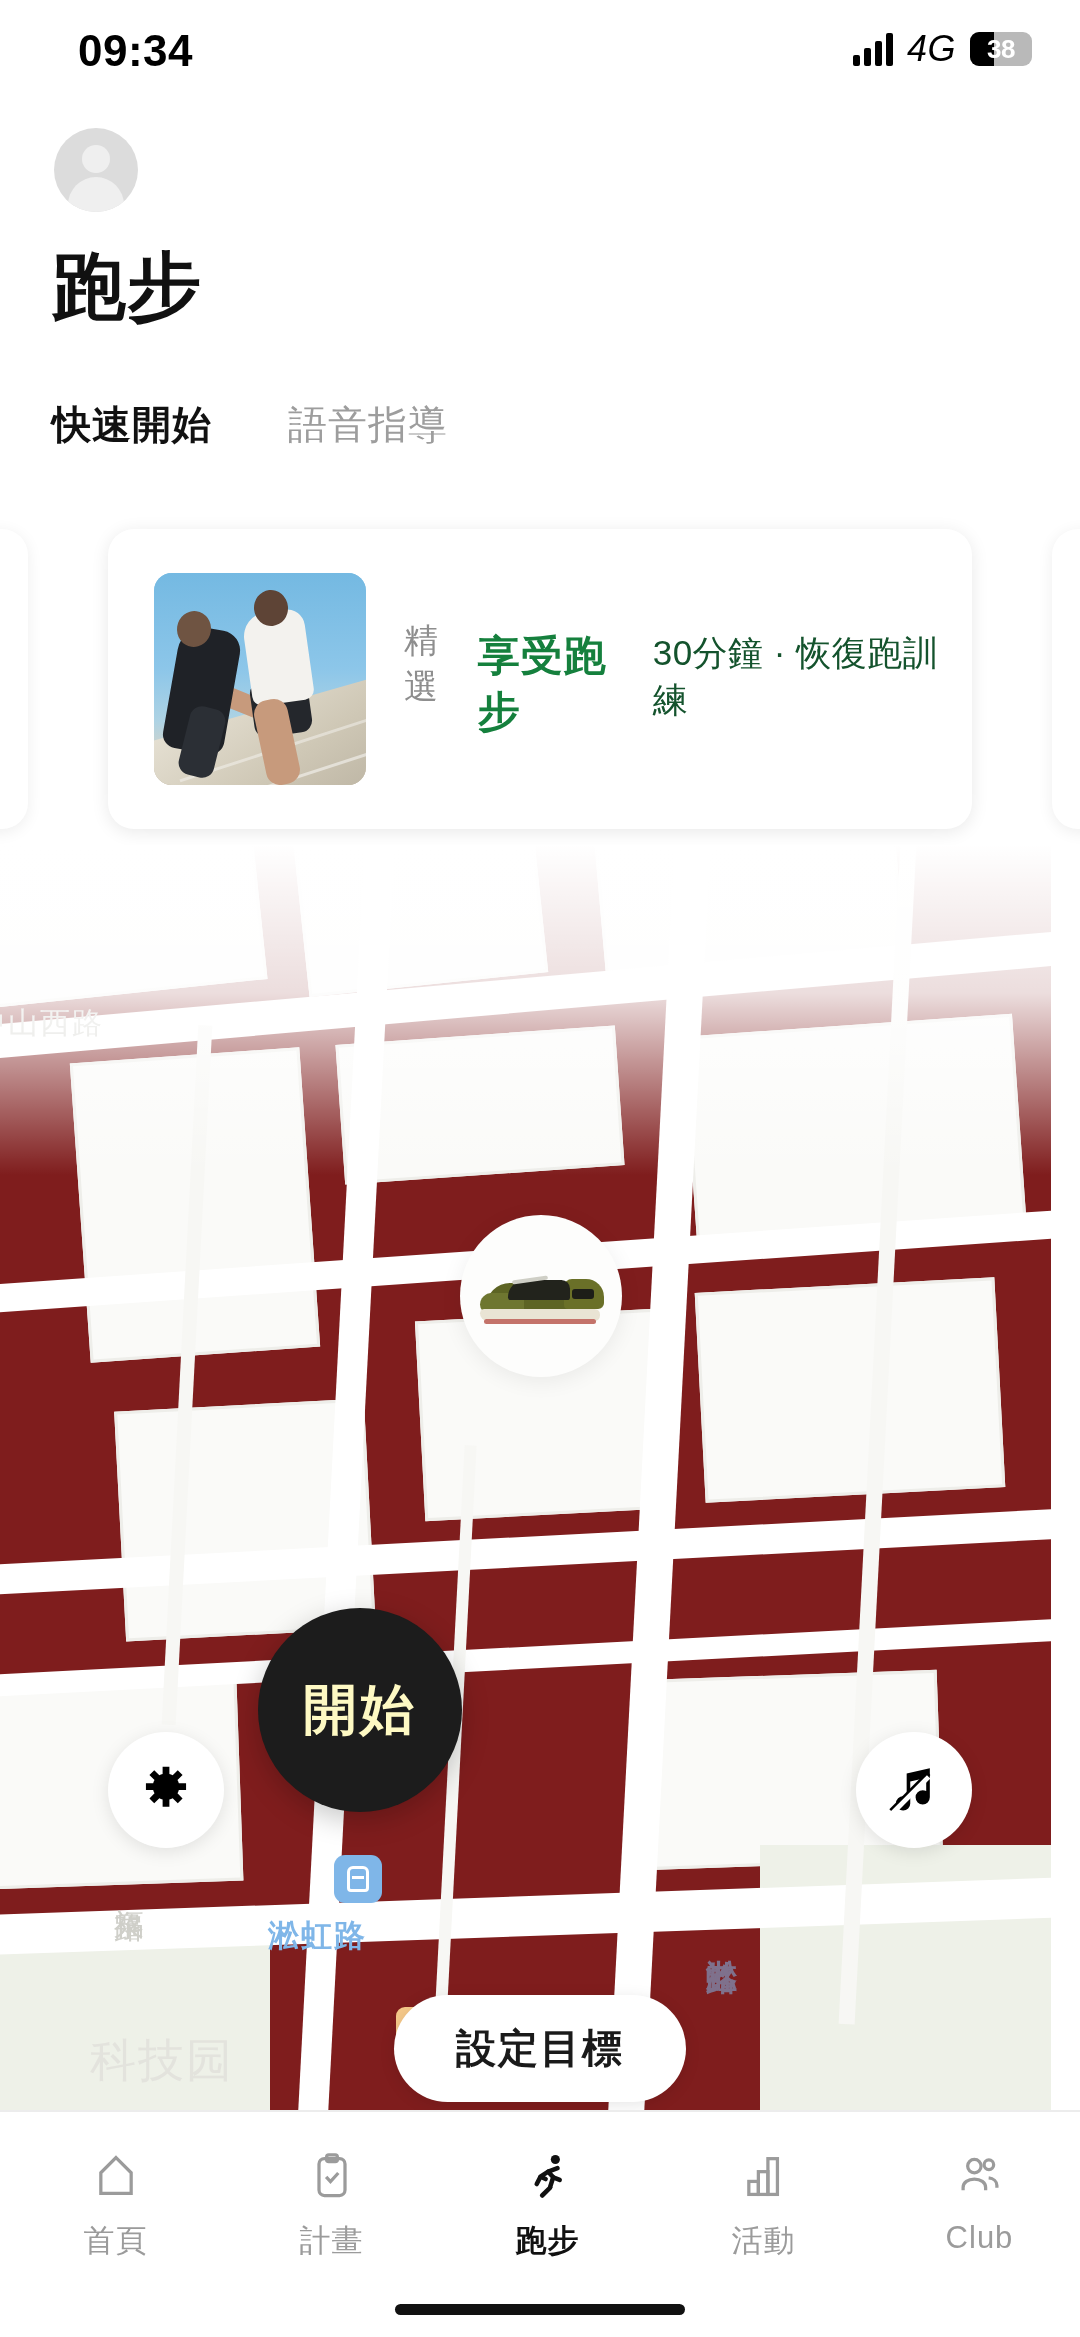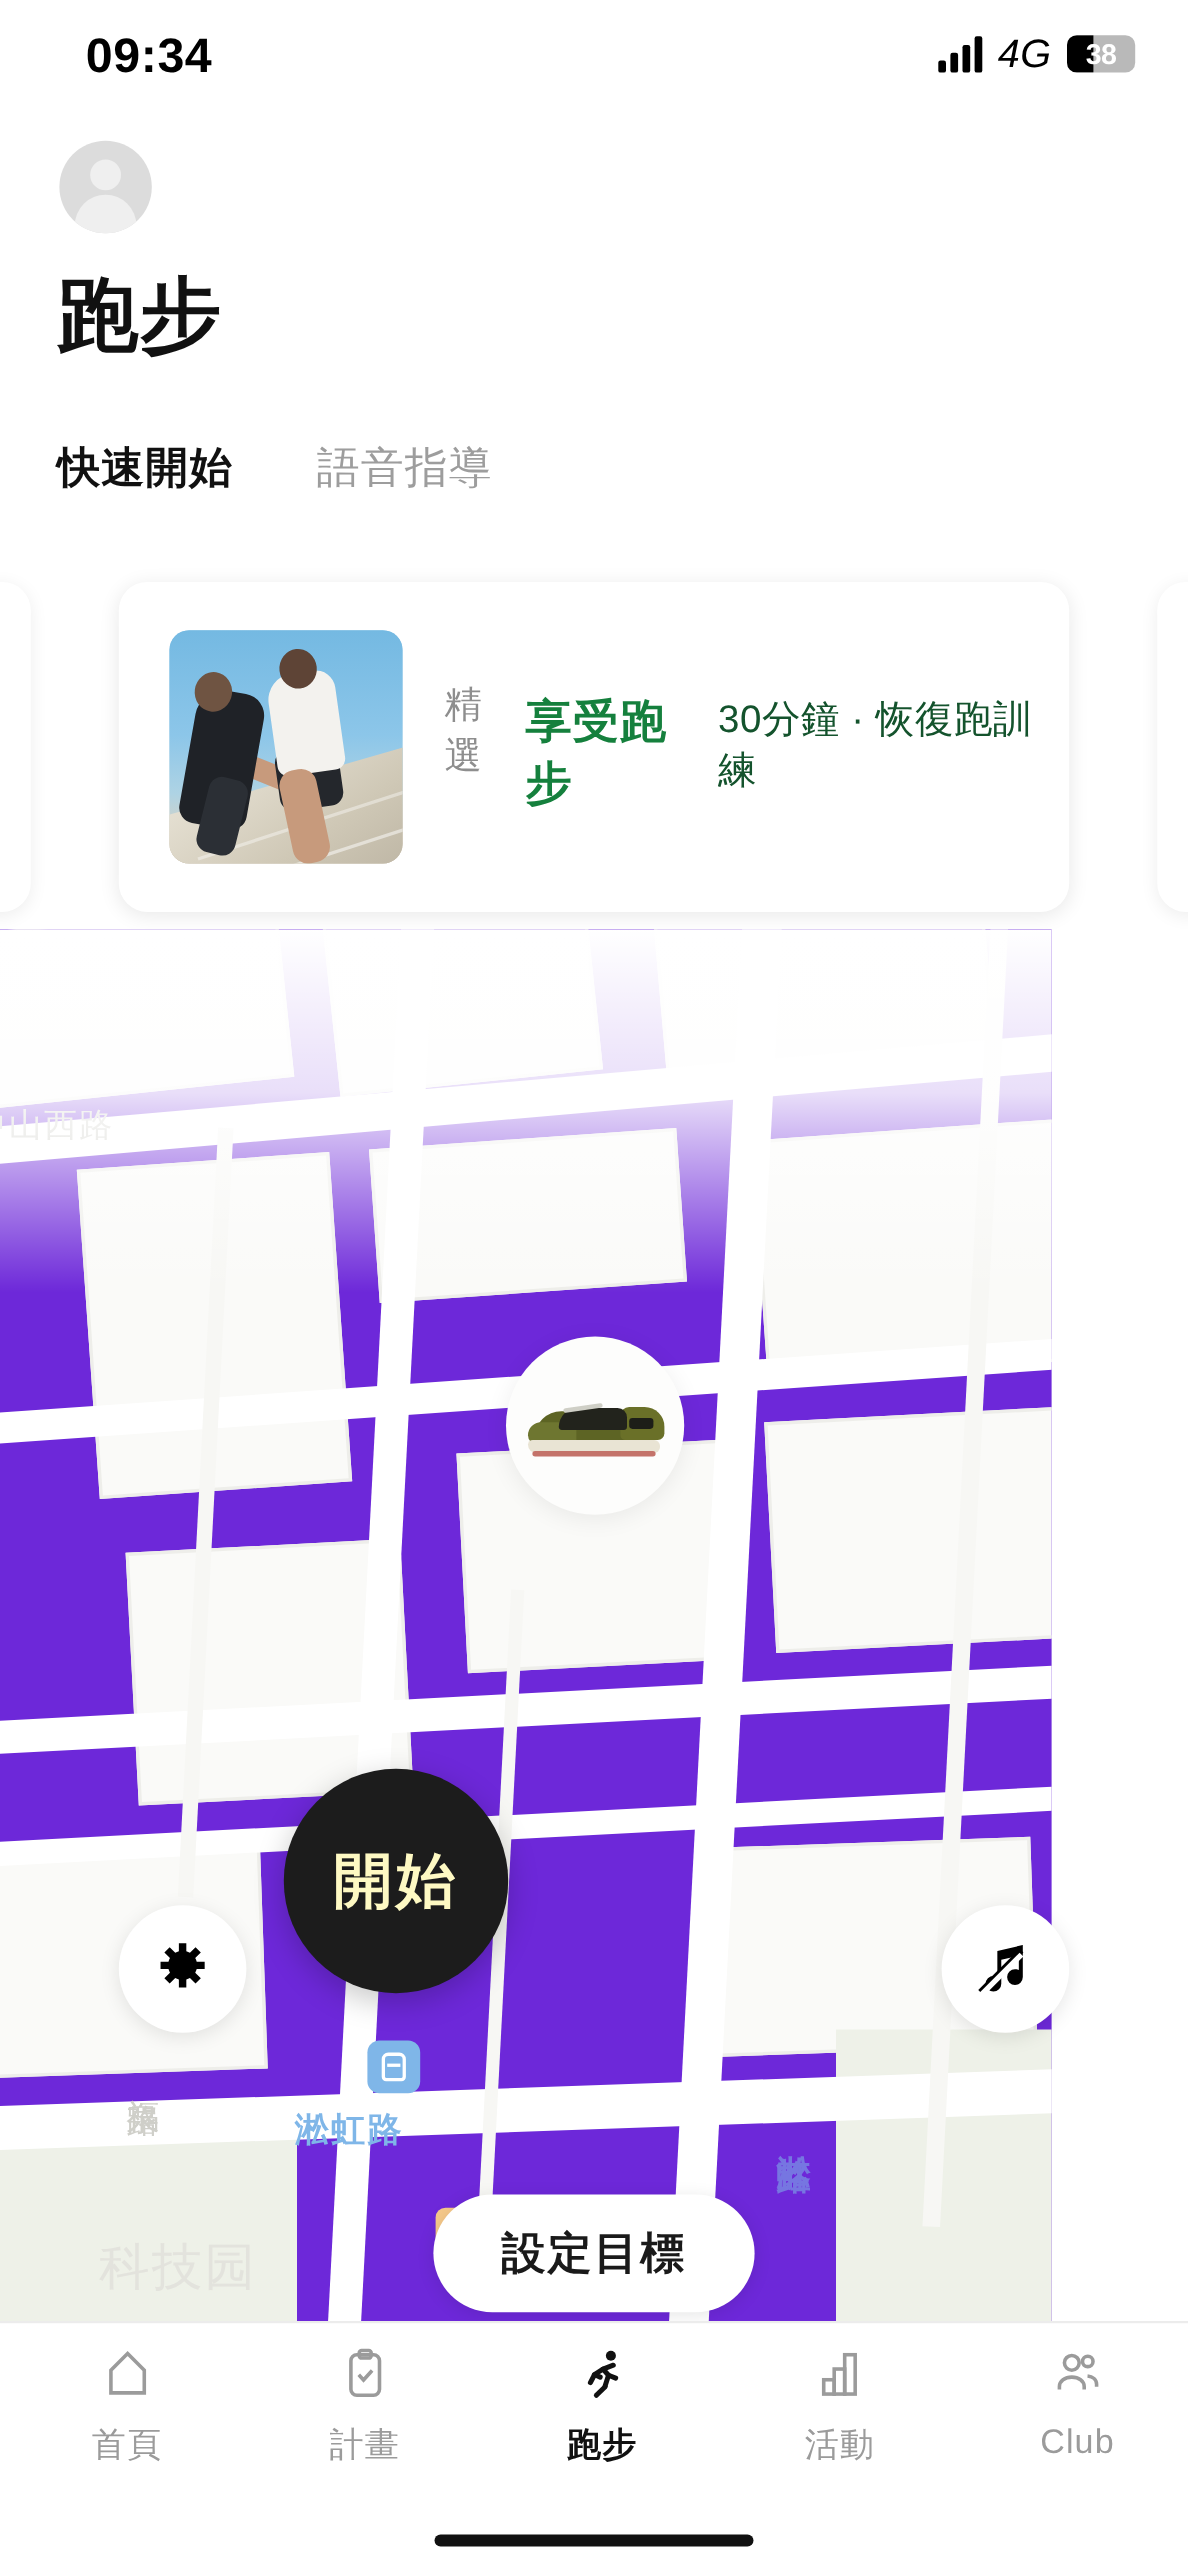--- a/index.html
+++ b/index.html
@@ -84,22 +84,22 @@
   .card-kicker{ font-size:34px; color:#8e8e8e; letter-spacing:1px; }
   .card-title{ font-size:42px; font-weight:700; color:#15803d; letter-spacing:1px; margin-top:10px; }
   .card-meta{ font-size:35px; color:#14532d; letter-spacing:0.5px; margin-top:12px; }
 
   .pager{ position:absolute; left:0; top:868px; width:1080px; display:flex;
           justify-content:center; gap:20px; }
   .pager i{ display:block; width:28px; height:7px; border-radius:4px; background:#c4c4c4; }
   .pager i.on{ background:#111; width:30px; }
 
   
-  .map{ position:absolute; left:0; top:845px; width:956px; height:1265px;
-        background:#6d28d9; overflow:hidden; }
+  .map{ position:absolute; left:0; top:845px; width:1051px; height:1265px;
+        background:#7f1d1d; overflow:hidden; }
   .map-fade{ position:absolute; left:0; top:0; width:1080px; height:330px;
              background:linear-gradient(180deg,#ffffff 0%,rgba(255,255,255,0.85) 45%,rgba(255,255,255,0) 100%);
              z-index:9; pointer-events:none; }
   .blk{ position:absolute; background:#fafaf8; border:3px solid #eeeeea; }
   .rd{ position:absolute; background:#ffffff; }
   .rd.thin{ background:#f7f7f4; }
   .green{ position:absolute; background:#eef1e8; }
   .maplabel{ position:absolute; color:#cfcfc9; font-size:30px; letter-spacing:2px;
              white-space:nowrap; }
   .maplabel.vert{ writing-mode:vertical-rl; }
@@ -152,21 +152,21 @@
   .goal-btn{ position:absolute; left:50%; transform:translateX(-50%); top:1995px;
              padding:26px 62px; background:#fff; border-radius:60px;
              box-shadow:0 3px 16px rgba(0,0,0,0.10); }
   .goal-btn span{ font-size:40px; font-weight:600; color:#1a1a1a; letter-spacing:2px; }
 
   
   .tabbar{ position:absolute; left:0; bottom:0; width:1080px; height:227px;
            background:#fff; border-top:2px solid #ececec; }
   .tabrow{ display:flex; height:160px; }
   .tabitem{ flex:1; display:flex; flex-direction:column; align-items:center;
-            justify-content:flex-start; padding-top:18px; gap:16px;margin-left:15px; }
+            justify-content:flex-start; padding-top:36px; gap:16px;margin-left:15px; }
   .tabicon{ width:56px; height:56px; display:flex; align-items:center; justify-content:center; }
   .tablabel{ font-size:31px; letter-spacing:1px; color:#9b9b9b; }
   .tabitem.active .tablabel{ color:#111; font-weight:600; }
   .home-ind{ position:absolute; left:50%; transform:translateX(-50%); bottom:22px;
              width:290px; height:11px; border-radius:6px; background:#111; }
 </style>
 </head>
 <body>
 
 <div id="phone">

